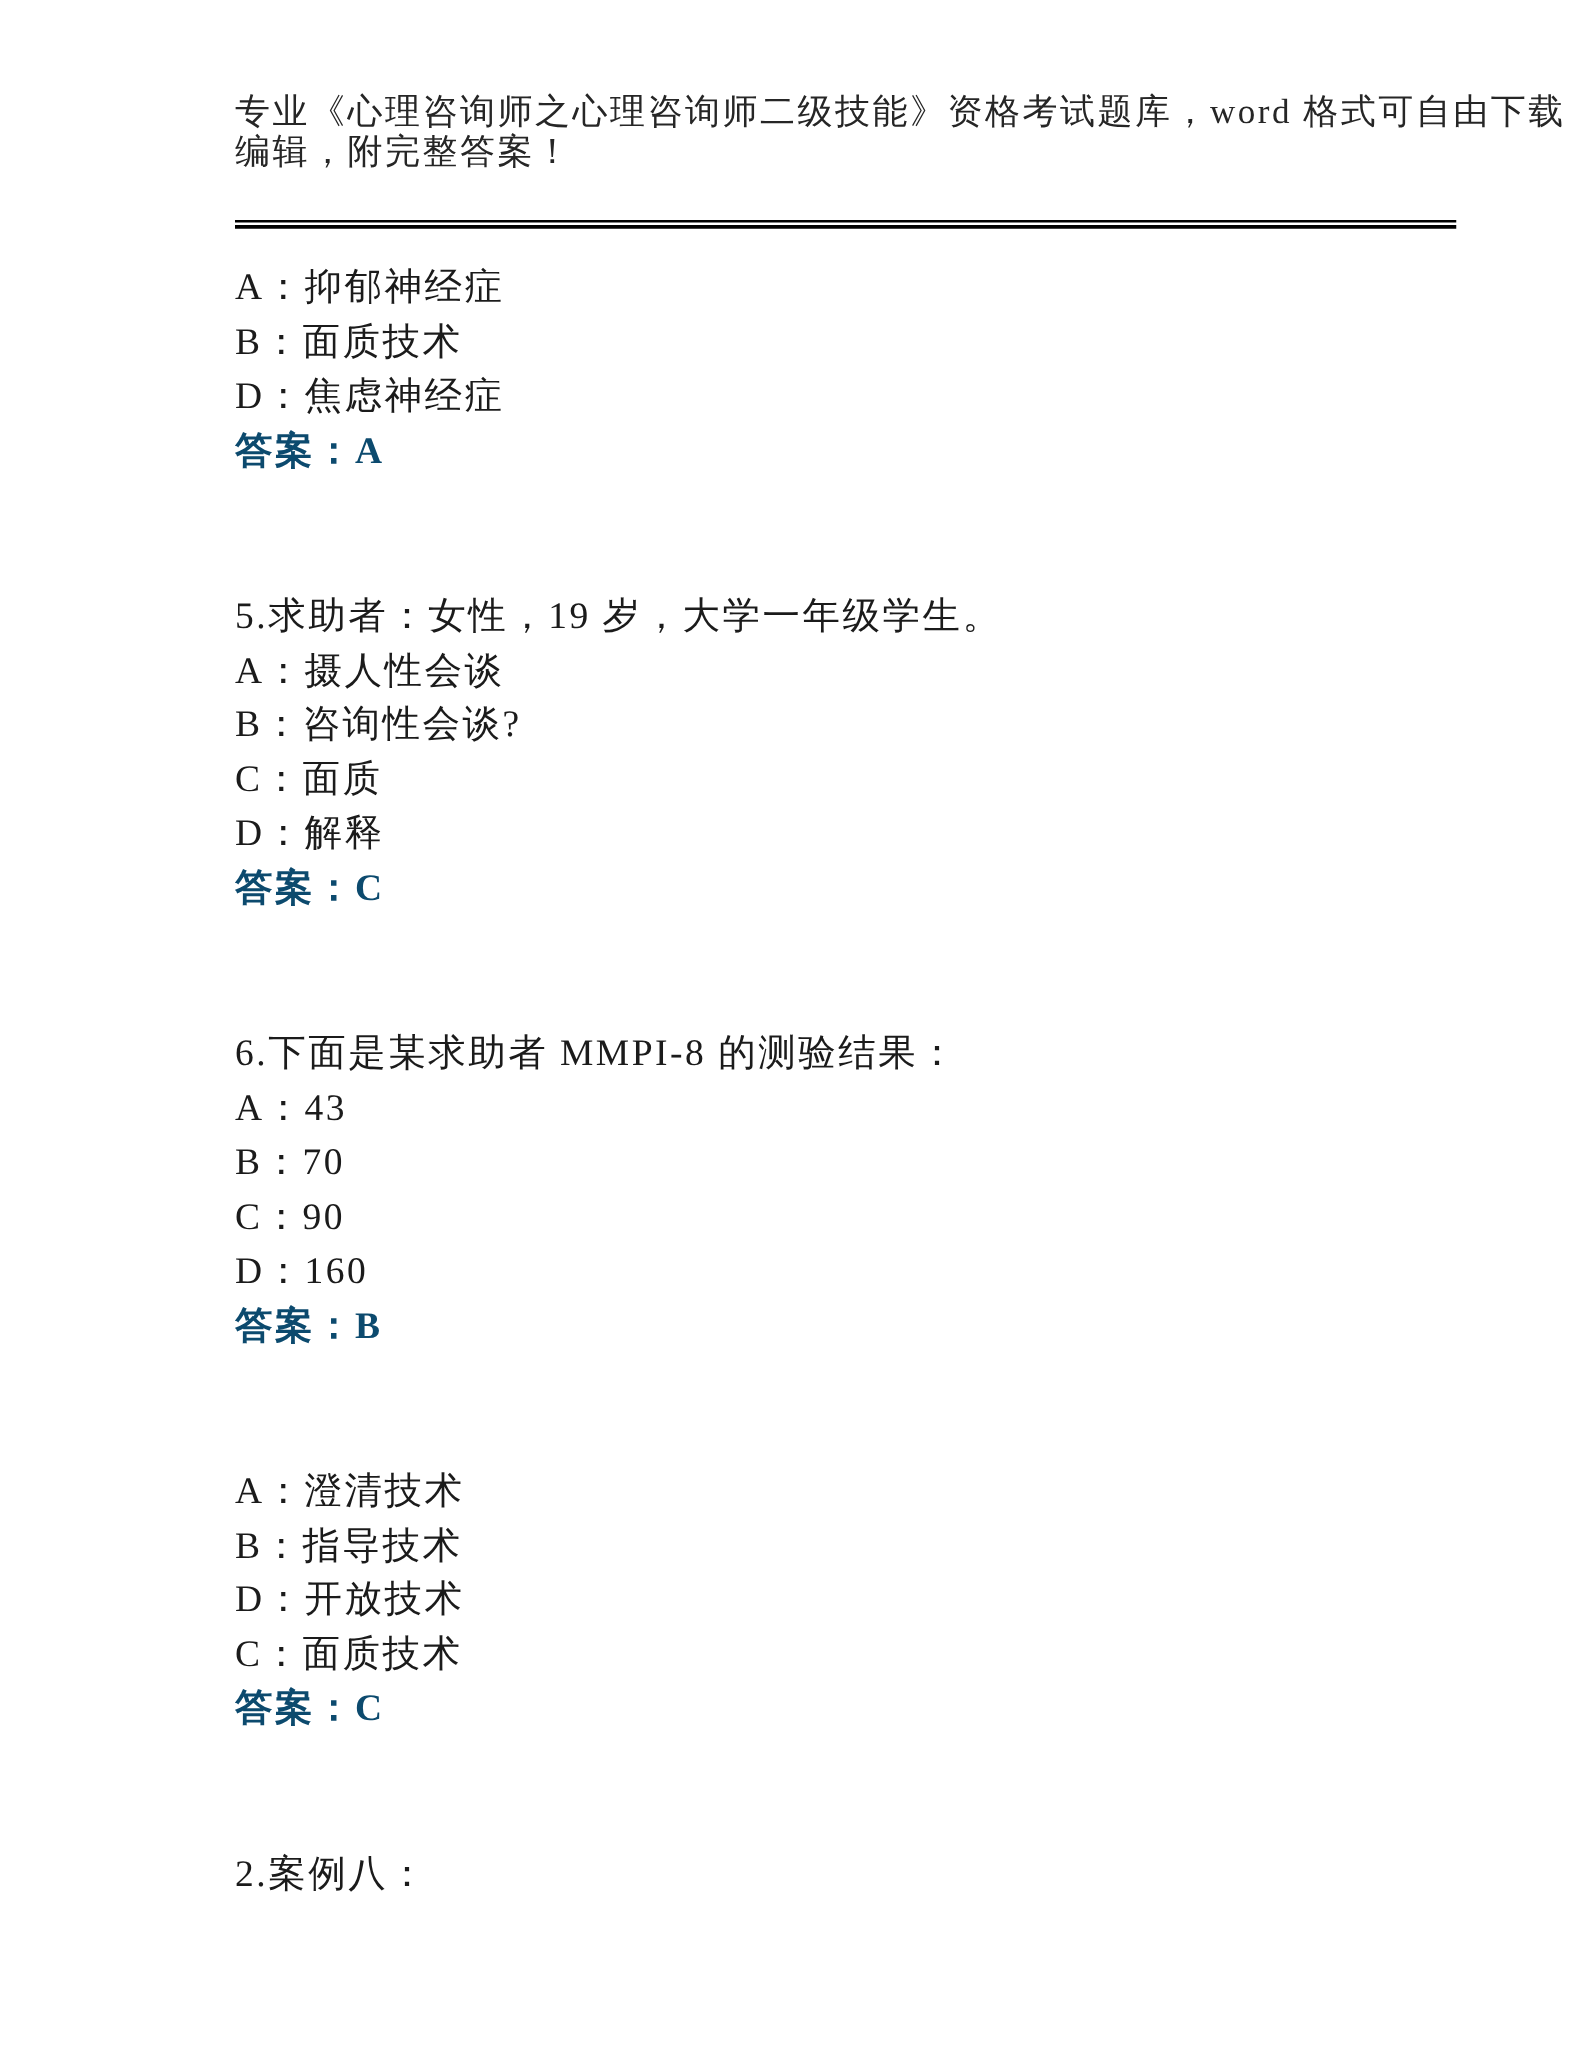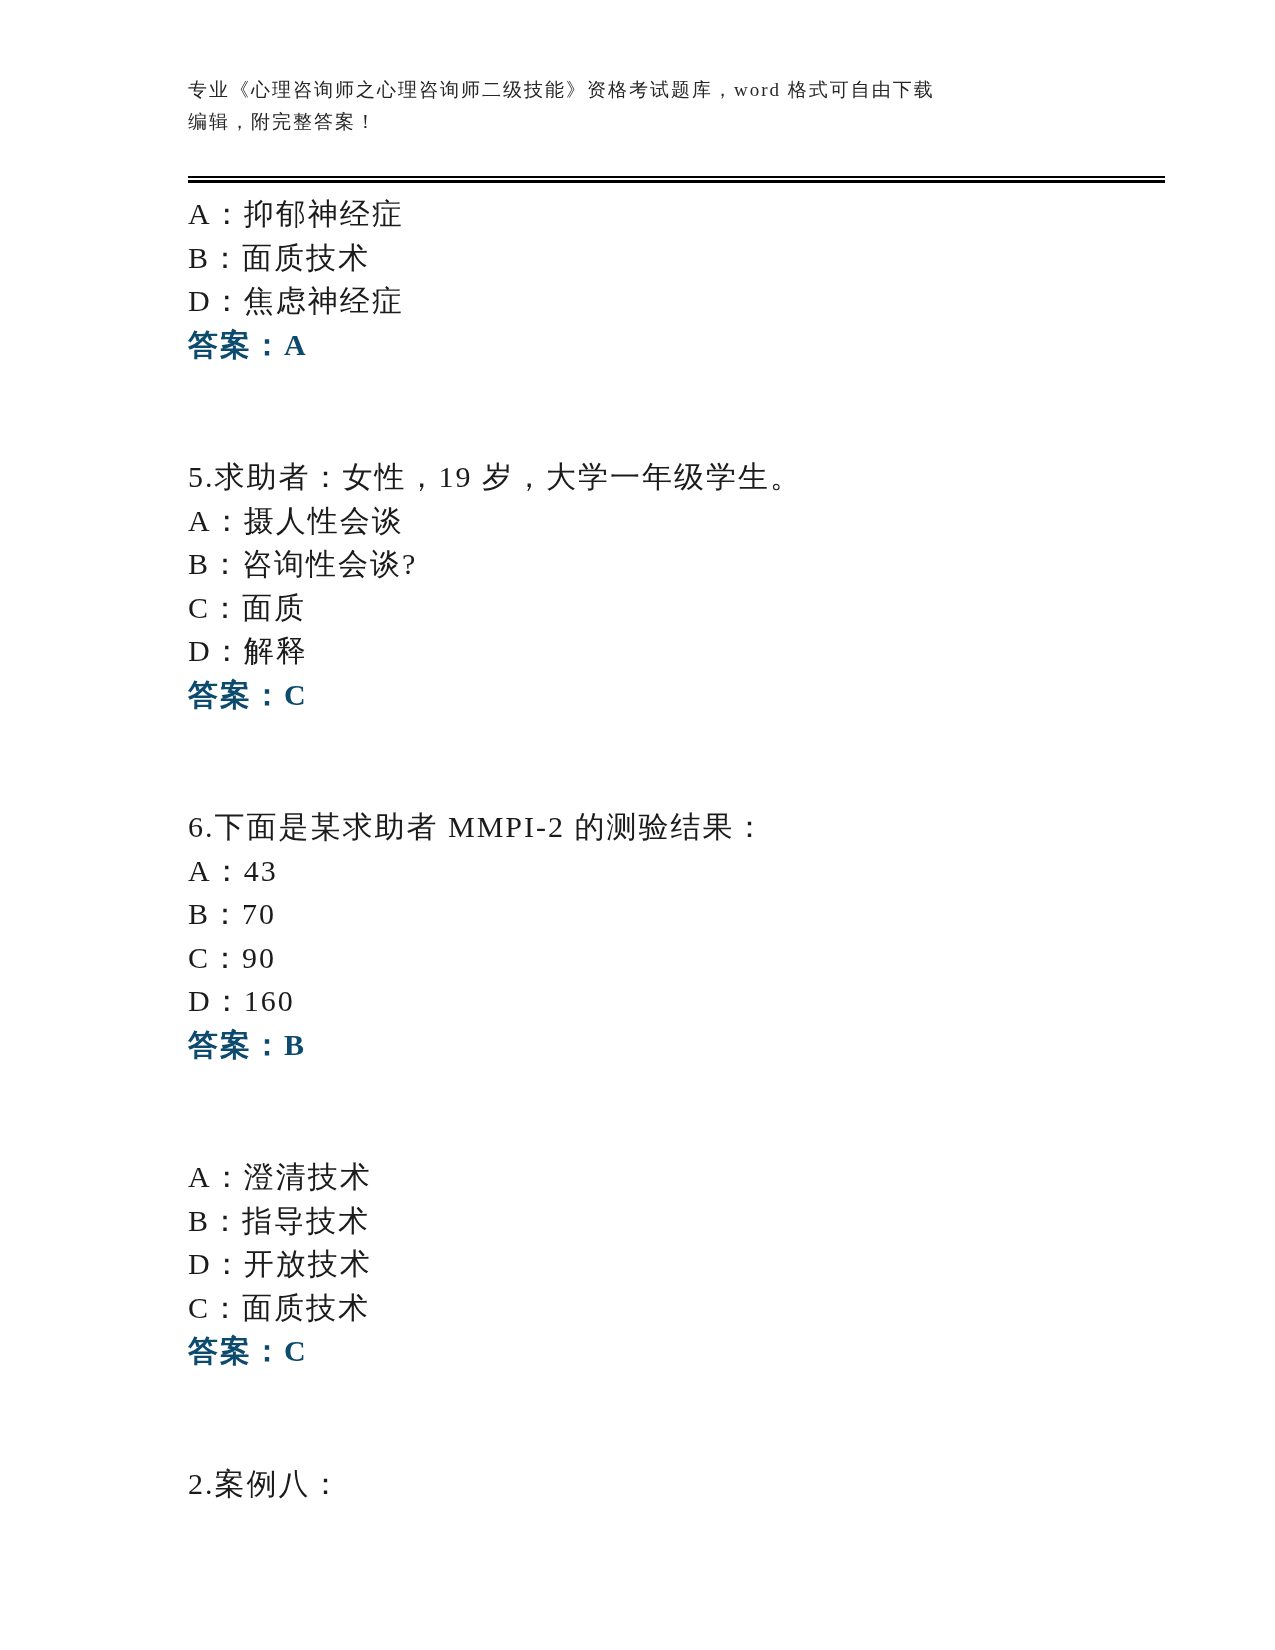--- a/index.html
+++ b/index.html
@@ -16,32 +16,32 @@
     width: 1275px;
     height: 1650px;
     background: #ffffff;
   }
   .inner {
     margin-left: 188px;
     width: 977px;
   }
   .doc-header {
     padding-top: 74px;
-    font-size: 19px;
+    font-size: 28px;
     line-height: 32px;
     letter-spacing: 2px;
     color: #262626;
   }
   .doc-header .h-line { white-space: pre; }
   .divider { margin-top: 38px; width: 977px; }
   .divider .thin  { height: 2px; background: #000; }
   .divider .thick { height: 3px; background: #000; margin-top: 2px; }
   .questions { padding-top: 9px; }
   .q-block { margin-top: 89px; }
-  .q-block:first-child { margin-top: 0; }
+  .q-block:first-child { margin-top: 16px; }
   .line {
     font-size: 30px;
     line-height: 43.5px;
     letter-spacing: 2px;
     white-space: pre;
     color: #1b1b1b;
   }
   .answer-line {
     font-weight: bold;
     color: #0c4a6e;
@@ -72,21 +72,21 @@
         </div>
         <div class="q-block">
           <div class="line question-text">5.求助者：女性，19 岁，大学一年级学生。</div>
           <div class="line option-line">A：摄人性会谈</div>
           <div class="line option-line">B：咨询性会谈?</div>
           <div class="line option-line">C：面质</div>
           <div class="line option-line">D：解释</div>
           <div class="line answer-line">答案：C</div>
         </div>
         <div class="q-block">
-          <div class="line question-text">6.下面是某求助者 MMPI-2 的测验结果：</div>
+          <div class="line question-text">6.下面是某求助者 MMPI-8 的测验结果：</div>
           <div class="line option-line">A：43</div>
           <div class="line option-line">B：70</div>
           <div class="line option-line">C：90</div>
           <div class="line option-line">D：160</div>
           <div class="line answer-line">答案：B</div>
         </div>
         <div class="q-block">
           <div class="line option-line">A：澄清技术</div>
           <div class="line option-line">B：指导技术</div>
           <div class="line option-line">D：开放技术</div>

